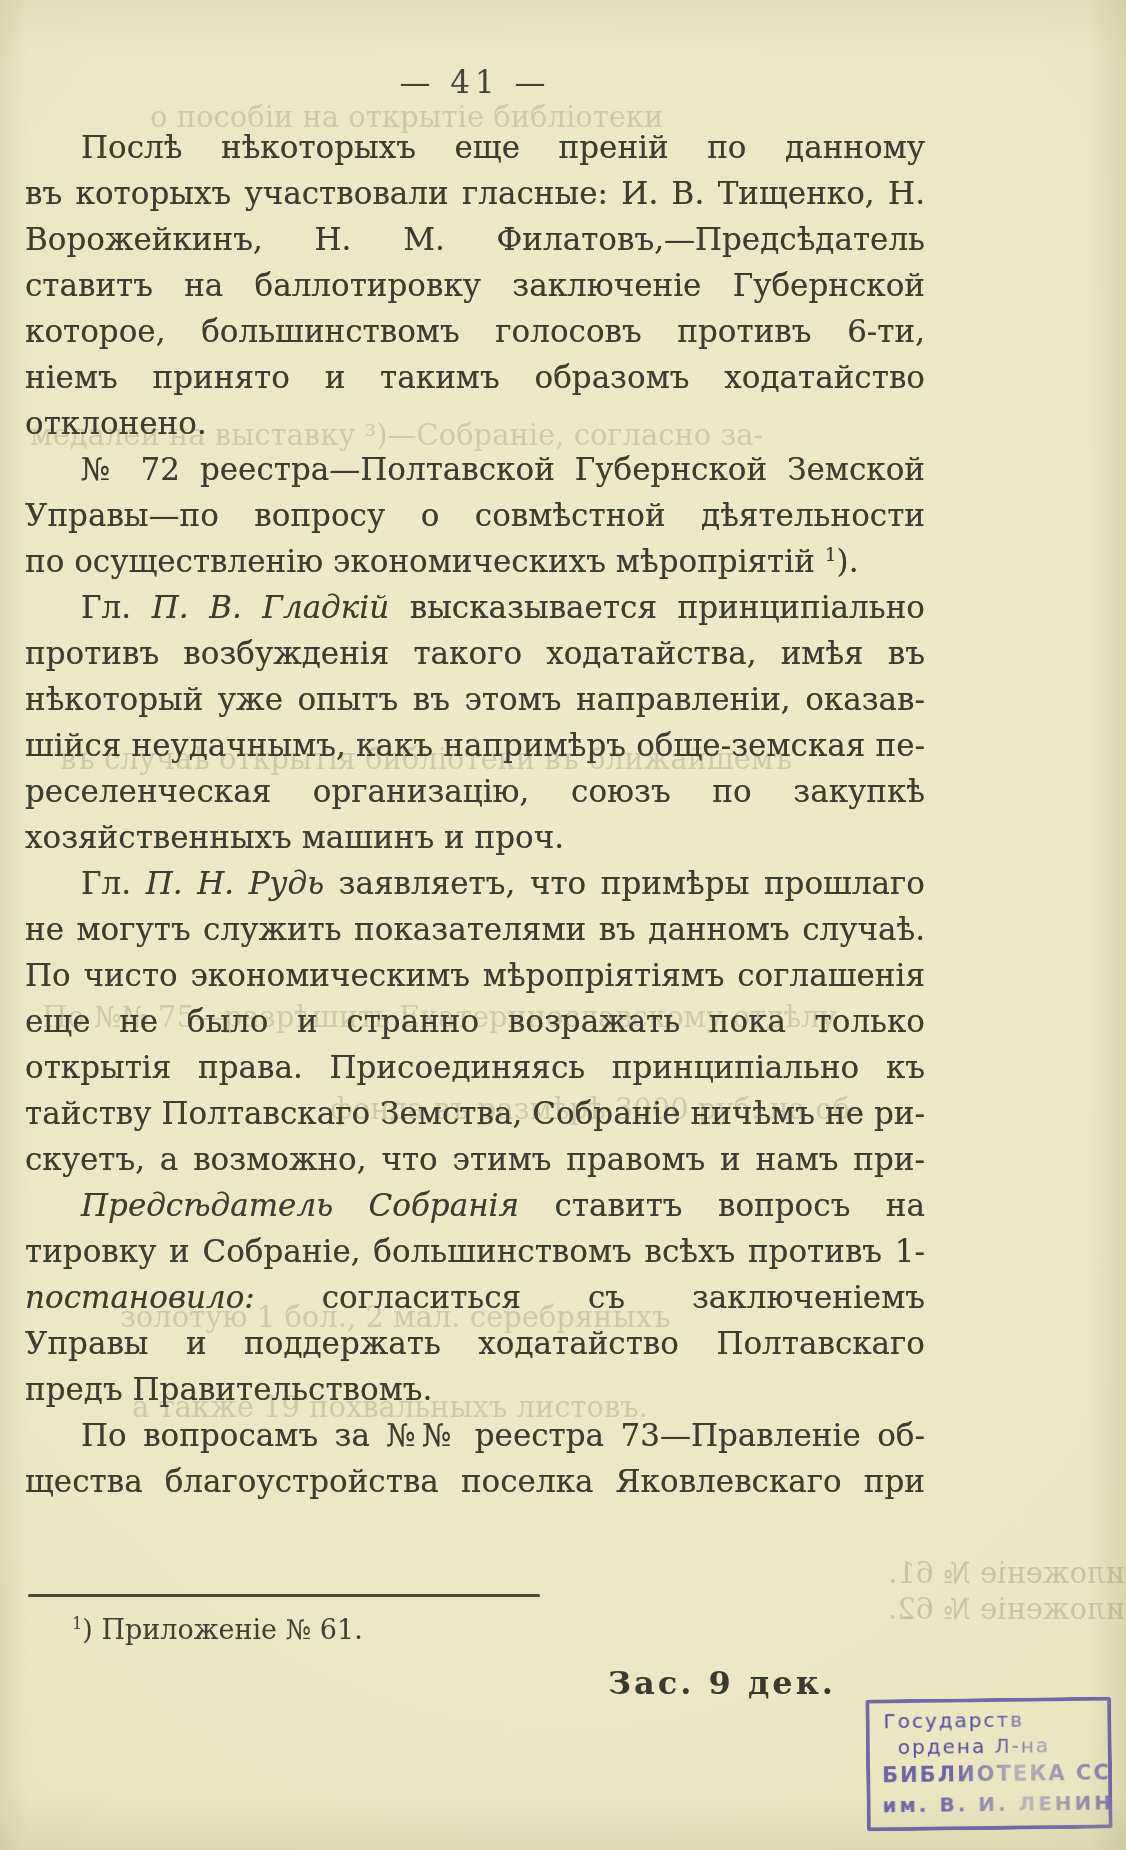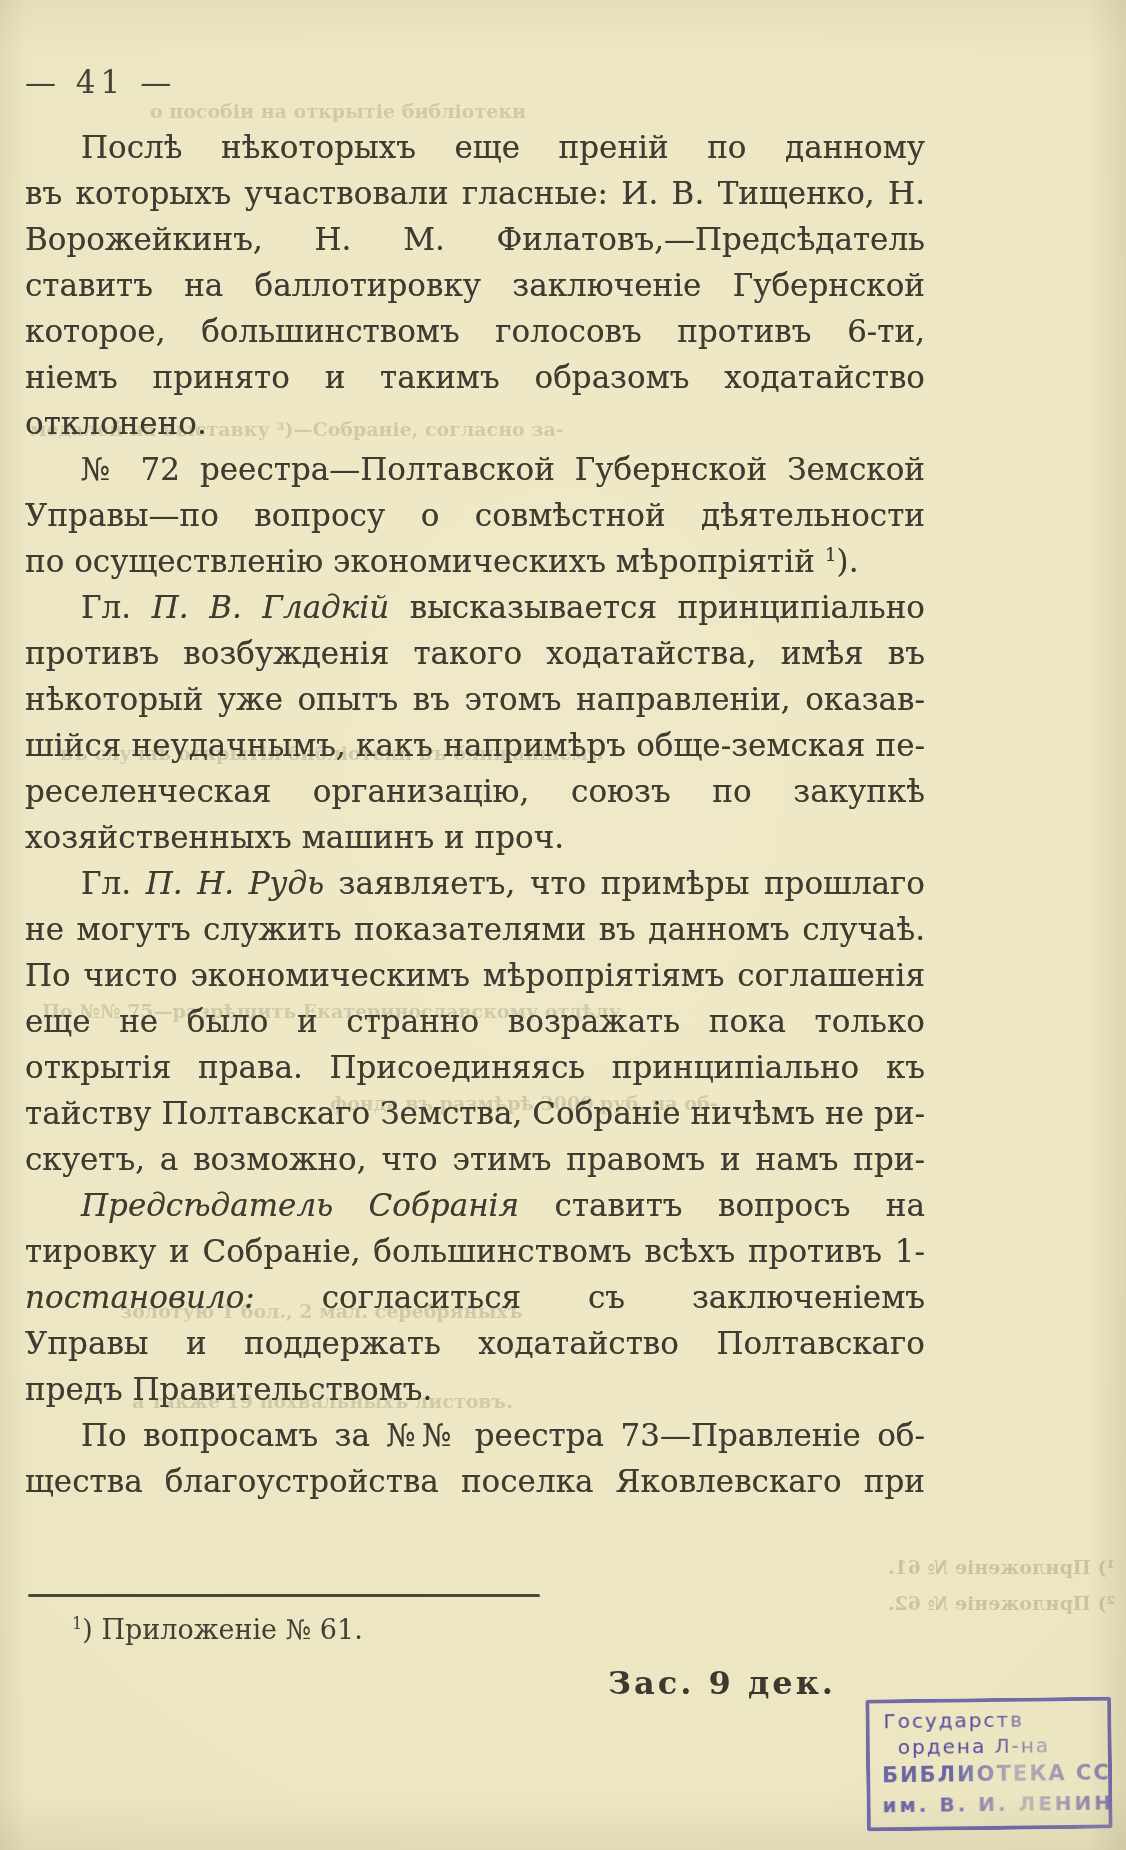--- a/index.html
+++ b/index.html
@@ -13,21 +13,21 @@
     width: 1126px; height: 1850px;
     background:
       linear-gradient(90deg, rgba(120,108,62,0.10) 0%, rgba(120,108,62,0) 2.5%, rgba(120,108,62,0) 96.5%, rgba(120,108,62,0.14) 100%),
       linear-gradient(180deg, rgba(120,108,62,0.07) 0%, rgba(120,108,62,0) 3%, rgba(120,108,62,0) 97%, rgba(120,108,62,0.10) 100%),
       radial-gradient(130% 105% at 50% 42%, #efe9c9 0%, #ece6c3 55%, #e6e0bb 85%, #ded8b2 100%);
     color: #3e3c31;
   }
   
   .pageno {
     position: absolute; top: 64px; left: 25px; width: 900px;
-    text-align: left;
+    text-align: center;
     font-size: 31px; letter-spacing: 5px;
     color: #46443a;
   }
   
   .body-text {
     position: absolute; top: 124px; left: 25px; width: 900px;
     font-size: 31px;
     color: #3e3c31;
     text-shadow: 0 0 0.6px rgba(62,60,49,0.55);
   }
@@ -38,26 +38,25 @@
     white-space: normal;
   }
   .line.justify { text-align: justify; text-align-last: justify; }
   .line.indent  { text-indent: 56px; }
   .it  { font-style: italic; }
   .sup { vertical-align: super; font-size: 0.6em; line-height: 0; }
   
   .ghost-layer { position: absolute; inset: 0; pointer-events: none; }
   .ghost {
     position: absolute;
-    font-size: 19px;
+    font-size: 29px;
     color: #938d6c;
     opacity: 0.33;
     filter: blur(0.7px);
     white-space: nowrap;
-    font-weight: bold;
   }
   .ghost.mirror { transform: scaleX(-1); opacity: 0.38; }
   
   .footnote-rule {
     position: absolute; left: 28px; top: 1594px;
     width: 512px; height: 3px;
     background: #4a473c;
     border-radius: 2px;
   }
   .footnote {

